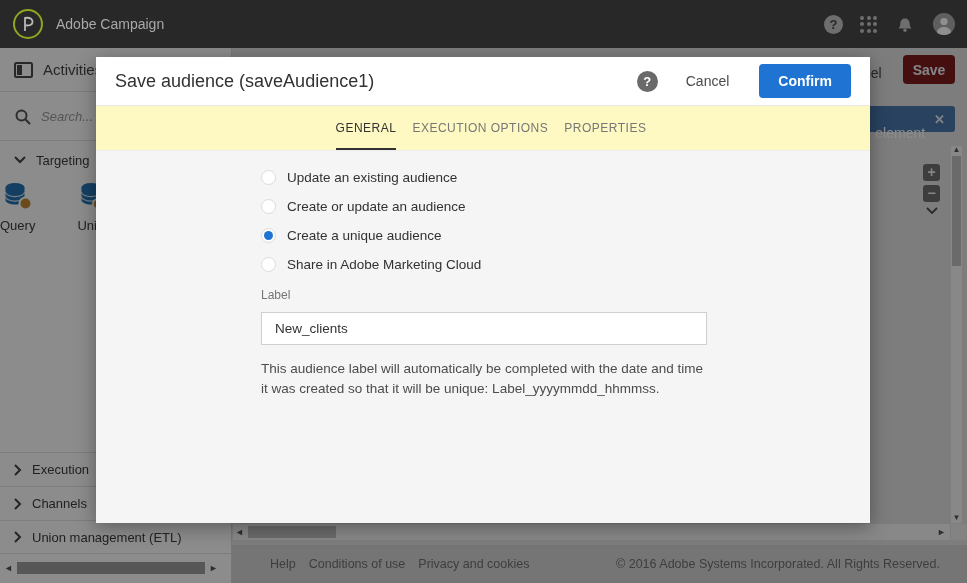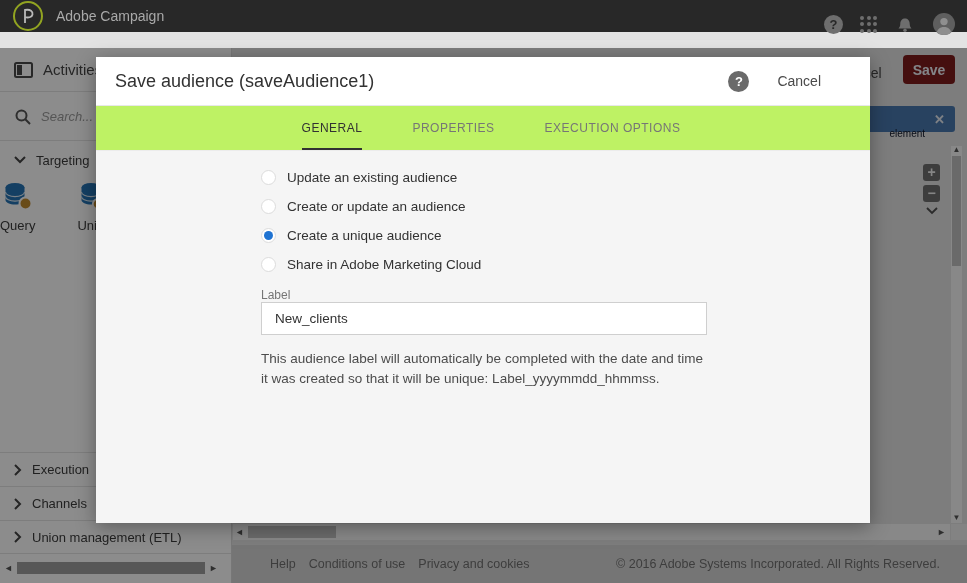--- a/index.html
+++ b/index.html
@@ -1,21 +1,21 @@
 <!DOCTYPE html>
 <html><head>
 <meta charset="utf-8">
 <style>
   * { margin:0; padding:0; box-sizing:border-box; }
   html,body { background:#555; }
   body { font-family:"Liberation Sans", sans-serif; }
   #app { position:relative; width:967px; height:583px; background:#e3e3e3; overflow:hidden; margin:0 auto; }
 
   
-  .topbar { position:absolute; top:0; left:0; width:967px; height:32px; background:#282828; z-index:200; display:flex; align-items:center; }
+  .topbar { position:absolute; top:0; left:0; width:967px; height:48px; background:#282828; z-index:200; display:flex; align-items:center; }
   .logo-circle { width:30px; height:30px; border-radius:50%; border:2px solid #92a421; margin-left:13px; display:flex; align-items:center; justify-content:center; }
   .app-title { color:#a9a9a9; font-size:14px; margin-left:13px; }
   .topbar-right { position:absolute; right:12px; top:0; height:48px; display:flex; align-items:center; gap:17px; }
   .tb-help { width:19px; height:19px; border-radius:50%; background:#6e6e6e; color:#282828; font-weight:bold; font-size:13px; display:flex; align-items:center; justify-content:center; cursor:pointer; }
   .tb-grid { display:grid; grid-template-columns:repeat(3,4px); grid-gap:2.5px; cursor:pointer; }
   .tb-grid i { width:4px; height:4px; border-radius:50%; background:#6e6e6e; }
   .tb-icon { cursor:pointer; display:flex; align-items:center; }
 
   
   .sidebar { position:absolute; top:48px; left:0; width:232px; bottom:0; background:#fff; border-right:1px solid #d9d9d9; z-index:10; }
@@ -36,21 +36,21 @@
   .sb-tool .tlabel { font-size:13px; color:#3c3c3c; margin-top:5px; white-space:nowrap; }
   .sb-hscroll { position:absolute; top:512px; left:2px; width:218px; height:16px; display:flex; align-items:center; }
   .scroll-arrow { font-size:9px; color:#555; line-height:1; cursor:pointer; padding:0 2px; }
   .sb-hthumb { height:12px; background:#9e9e9e; flex:1; margin:0 2px; cursor:pointer; }
 
   
   .main { position:absolute; top:48px; left:232px; right:0; bottom:38px; background:#e3e3e3; }
   .bg-cancel { position:absolute; left:606px; top:17px; font-size:14px; color:#4a4a4a; cursor:pointer; }
   .bg-save { position:absolute; left:671px; top:7px; width:52px; height:29px; background:#7f1d1d; border:none; border-radius:4px; color:#eef2f8; font-size:14px; font-weight:bold; cursor:pointer; font-family:"Liberation Sans",sans-serif; }
   .bg-badge { position:absolute; left:604px; top:58px; width:119px; height:26px; background:#4a79b0; border-radius:3px; display:flex; align-items:center; justify-content:flex-end; padding-right:10px; gap:9px; cursor:pointer; }
-  .bg-badge .blabel { color:#0f172a; font-size:10px;margin-top:28px; }
+  .bg-badge .blabel { color:#ffffff; font-size:14px;margin-top:28px; }
   .bg-badge .bclose { color:#e6ebf2; font-size:13px; font-weight:bold; cursor:pointer; }
   .zoom-btn { position:absolute; left:691px; width:17px; height:17px; background:#6f6f6f; border:none; border-radius:3px; color:#f2f2f2; font-size:14px; font-weight:bold; line-height:15px; text-align:center; cursor:pointer; padding:0; font-family:"Liberation Sans",sans-serif; }
   .zoom-in { top:116px; } .zoom-out { top:137px; }
   .zoom-chev { position:absolute; left:694px; top:157px; color:#4f4f4f; font-size:11px; cursor:pointer; }
   .vscroll { position:absolute; left:719px; top:98px; width:11px; height:377px; background:#f7f7f7; display:flex; flex-direction:column; align-items:center; }
   .vscroll .scroll-arrow { font-size:8px; }
   .vthumb { width:9px; height:110px; background:#c1c1c1; margin-top:2px; cursor:pointer; }
   .vscroll .down { position:absolute; bottom:1px; }
   .hscroll { position:absolute; left:1px; top:476px; width:717px; height:16px; background:#f7f7f7; display:flex; align-items:center; }
   .hthumb { width:88px; height:12px; background:#c1c1c1; margin-left:2px; cursor:pointer; }
@@ -66,31 +66,31 @@
   
   .overlay { position:absolute; top:48px; left:0; right:0; bottom:0; background:rgba(0,0,0,0.45); z-index:60; }
 
   
   .modal { position:absolute; left:96px; top:57px; width:774px; height:466px; background:#f5f5f5; z-index:100; box-shadow:0 4px 18px rgba(0,0,0,0.35); }
   .modal-header { height:48px; background:#fff; display:flex; align-items:center; padding:0 19px; }
   .modal-title { font-size:18px; color:#323232; flex:1; }
   .m-help { width:21px; height:21px; border-radius:50%; background:#6a6a6a; color:#fff; font-size:13px; font-weight:bold; display:flex; align-items:center; justify-content:center; cursor:pointer; }
   .m-cancel { font-size:14px; color:#4a4a4a; margin:0 30px 0 28px; cursor:pointer; }
   .m-confirm { background:#1f73d2; color:#fff; border:none; border-radius:4px; font-size:14px; font-weight:bold; padding:9px 19px; cursor:pointer; font-family:"Liberation Sans",sans-serif; }
-  .tabstrip { height:46px; background:#bef264; border-top:1px solid #e8e8e8; border-bottom:1px solid #ececec; display:flex; justify-content:center; align-items:stretch; gap:50px;padding-left:16px; }
+  .tabstrip { height:46px; background:#fef9c3; border-top:1px solid #e8e8e8; border-bottom:1px solid #ececec; display:flex; justify-content:center; align-items:stretch; gap:16px;padding-left:16px; }
   .tab { font-size:12px; letter-spacing:0.5px; color:#767676; display:flex; align-items:center; cursor:pointer; border-bottom:2px solid transparent; padding-top:2px; }
   .tab.active { color:#323232; border-bottom-color:#323232; }
   .modal-body { padding:12px 0 0 165px; }
   .radio-row { display:flex; align-items:center; gap:11px; height:29px; cursor:pointer; width:446px; }
   .radio { width:15px; height:15px; border-radius:50%; background:#fff; border:1px solid #dcdcdc; display:flex; align-items:center; justify-content:center; flex:none; }
   .radio .dot { width:9px; height:9px; border-radius:50%; background:transparent; }
   .radio-row.selected .radio .dot { background:#1f73d2; }
   .radio-label { font-size:13.5px; color:#323232; }
   .field-label { font-size:12px; color:#757575; margin-top:9px; }
-  .text-input { width:446px; height:33px; border:1px solid #cfcfcf; background:#fff; margin-top:0; padding:0 13px; font-size:13.5px; color:#323232; outline:none; font-family:"Liberation Sans",sans-serif; }
+  .text-input { width:446px; height:33px; border:1px solid #cfcfcf; background:#fff; margin-top:10px; padding:0 13px; font-size:13.5px; color:#323232; outline:none; font-family:"Liberation Sans",sans-serif; }
   .help-text { width:446px; margin-top:14px; font-size:13.5px; color:#4c4c4c; line-height:1.45; }
 </style>
 </head>
 <body>
 
 <div id="app">
 
   <div class="topbar">
     <div class="logo-circle">
       <svg width="16" height="18" viewBox="0 0 16 18">
@@ -261,25 +261,26 @@
     <span class="copyright">© 2016 Adobe Systems Incorporated. All Rights Reserved.</span>
   </div>
 
   <div class="overlay"></div>
 
   <div class="modal">
     <div class="modal-header">
       <span class="modal-title">Save audience (saveAudience1)</span>
       <div class="m-help">?</div>
       <span class="m-cancel">Cancel</span>
+      <button class="m-confirm">Confirm</button>
     </div>
     <div class="tabstrip">
       <div class="tab active">GENERAL</div>
+      <div class="tab">EXECUTION OPTIONS</div>
       <div class="tab">PROPERTIES</div>
-      <div class="tab">EXECUTION OPTIONS</div>
     </div>
     <div class="modal-body">
       <div class="radio-row">
         <span class="radio">
             <span class="dot"></span>
           </span>
         <span class="radio-label">Update an existing audience</span>
       </div>
       <div class="radio-row">
         <span class="radio">

